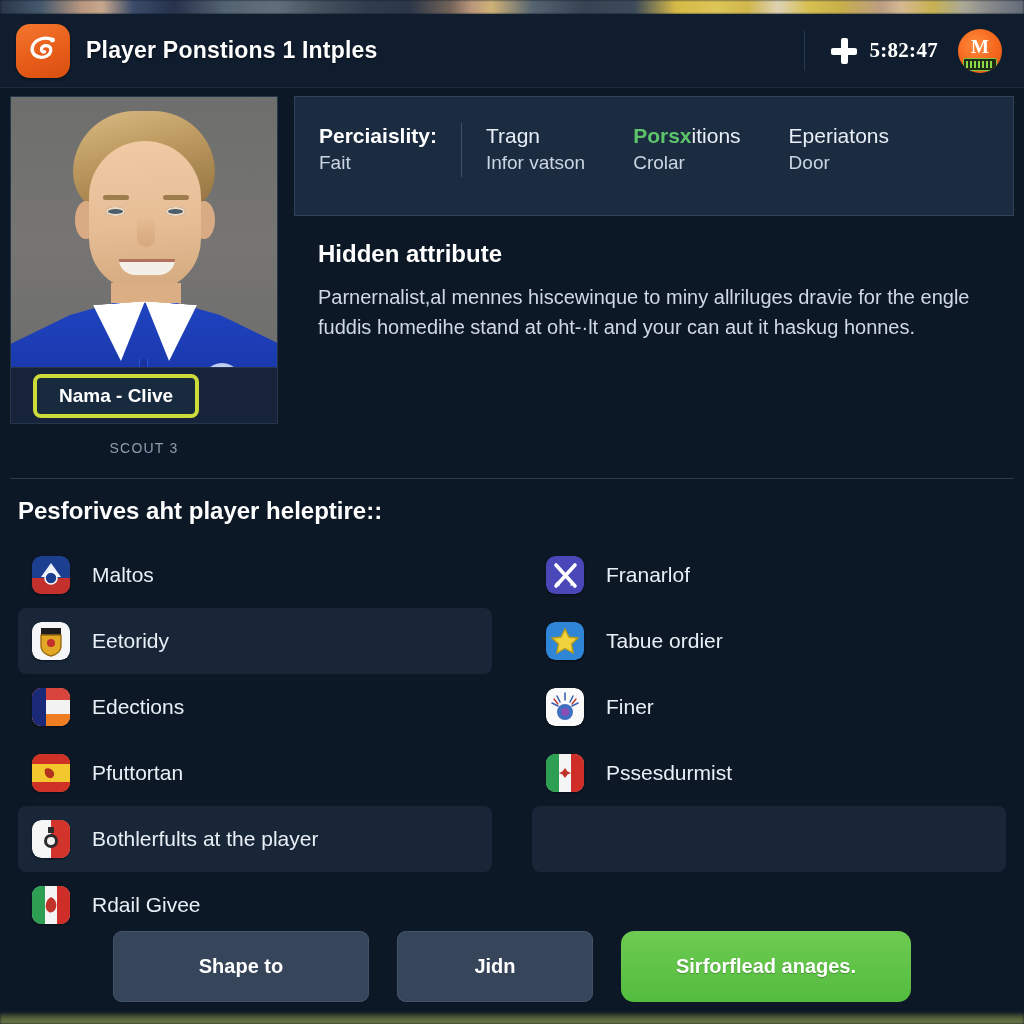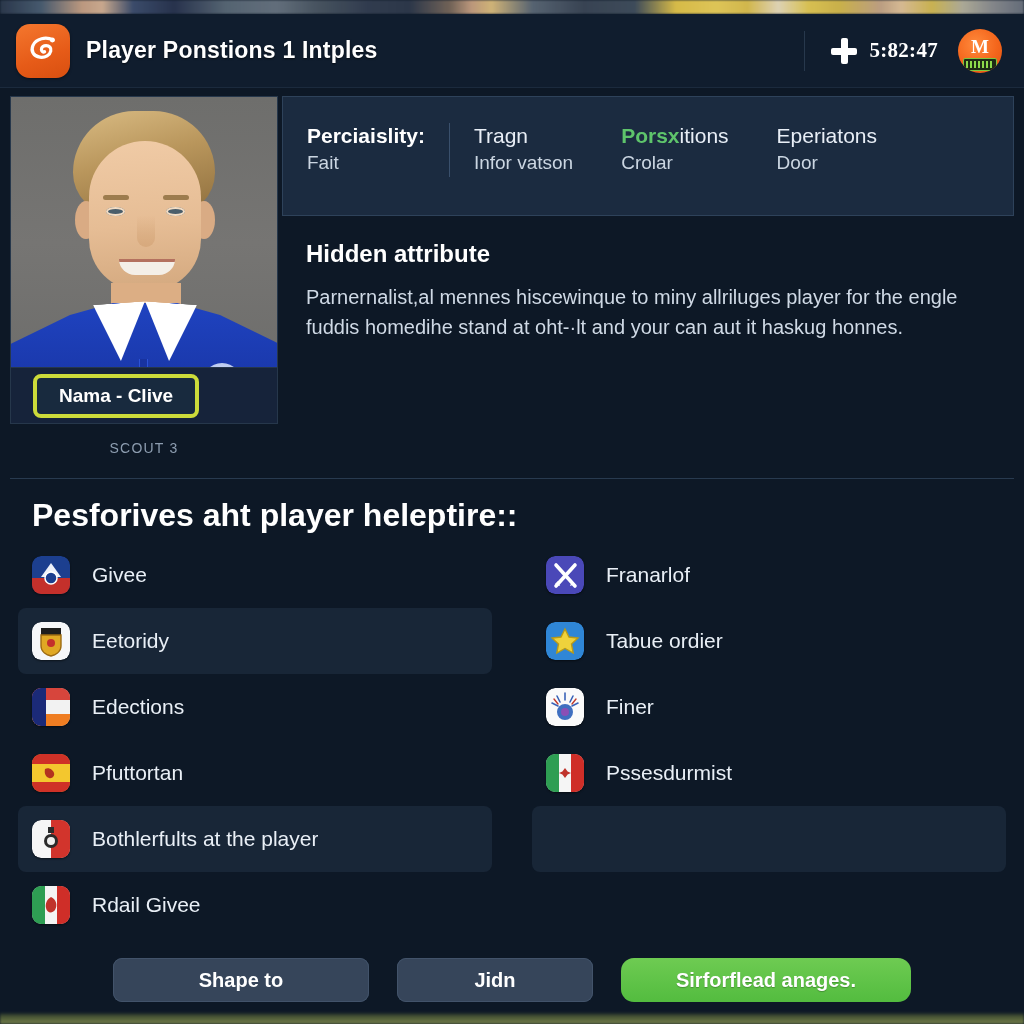--- a/index.html
+++ b/index.html
@@ -297,21 +297,21 @@
     color: #8d9db0;
     font-size: 14px;
     letter-spacing: 1.2px;
   }
 
   
   .info-col {
     flex: 1 1 auto;
     display: flex;
     flex-direction: column;
-    padding-left: 4px;
+    padding-left: 16px;
   }
 
   .tabs-panel {
     height: 120px;
     background: #1b2b40;
     border: 1px solid #2e425a;
     display: flex;
     align-items: flex-start;
     padding: 26px 0 0 0;
   }
@@ -359,23 +359,23 @@
   .hrule {
     position: absolute;
     left: 10px; top: 478px;
     width: 1004px; height: 1px;
     background: #283a4f;
   }
 
   
   .section-heading {
     position: absolute;
-    left: 32px; top: 497px;
-    color: #ffffff;
-    font-size: 32px;
+    left: 18px; top: 497px;
+    color: #ffffff;
+    font-size: 24px;
     font-weight: bold;
   }
 
   
   .lists {
     position: absolute;
     left: 18px; top: 542px;
     width: 988px; height: 390px;
     display: flex;
     gap: 40px;
@@ -414,21 +414,21 @@
   .btn-bar {
     position: absolute;
     left: 0; bottom: 22px;
     width: 1024px;
     display: flex;
     justify-content: center;
     align-items: center;
     gap: 28px;
   }
   .btn {
-    height: 44px;
+    height: 71px;
     border-radius: 9px;
     display: flex;
     align-items: center;
     justify-content: center;
     color: #ffffff;
     font-size: 20px;
     font-weight: bold;
     white-space: nowrap;
     cursor: pointer;
     border: none;
@@ -530,21 +530,21 @@
 
         <div class="tab">
           <span class="t1">Eperiatons</span>
           <span class="t2">Door</span>
         </div>
 
       </div>
 
       <div class="attr-panel">
         <div class="attr-title">Hidden attribute</div>
-        <div class="attr-body">Parnernalist,al mennes hiscewinque to miny allriluges player for the engle fuddis homedihe stand at oht-·lt and your can aut it haskug honnes.</div>
+        <div class="attr-body">Parnernalist,al mennes hiscewinque to miny allriluges dravie for the engle fuddis homedihe stand at oht-·lt and your can aut it haskug honnes.</div>
       </div>
 
     </div>
   </div>
 
   <div class="scout-label">SCOUT 3</div>
 
   <div class="hrule"></div>
 
   <div class="section-heading">Pesforives aht player heleptire::</div>
@@ -555,21 +555,21 @@
 
       <div class="list-row">
         <span class="row-icon">
           <svg viewBox="0 0 38 38">
               <rect width="38" height="38" rx="9" fill="#1c3f8f"></rect>
               <rect y="22" width="38" height="16" fill="#c4302b"></rect>
               <path d="M19 7l10 14H9z" fill="#eef2fa"></path>
               <circle cx="19" cy="22" r="6" fill="#1c3f8f" stroke="#fff" stroke-width="1.5"></circle>
             </svg>
         </span>
-        <span class="row-label">Givee</span>
+        <span class="row-label">Maltos</span>
       </div>
 
       <div class="list-row alt">
         <span class="row-icon">
           <svg viewBox="0 0 38 38">
               <rect width="38" height="38" rx="9" fill="#f6f7f9"></rect>
               <rect x="9" y="6" width="20" height="7" fill="#1d1d1d"></rect>
               <path d="M9 13h20v11c0 6-6 9-10 10-4-1-10-4-10-10z" fill="#e0a824" stroke="#9d6b12" stroke-width="1.4"></path>
               <circle cx="19" cy="21" r="4" fill="#c4302b"></circle>
             </svg>

